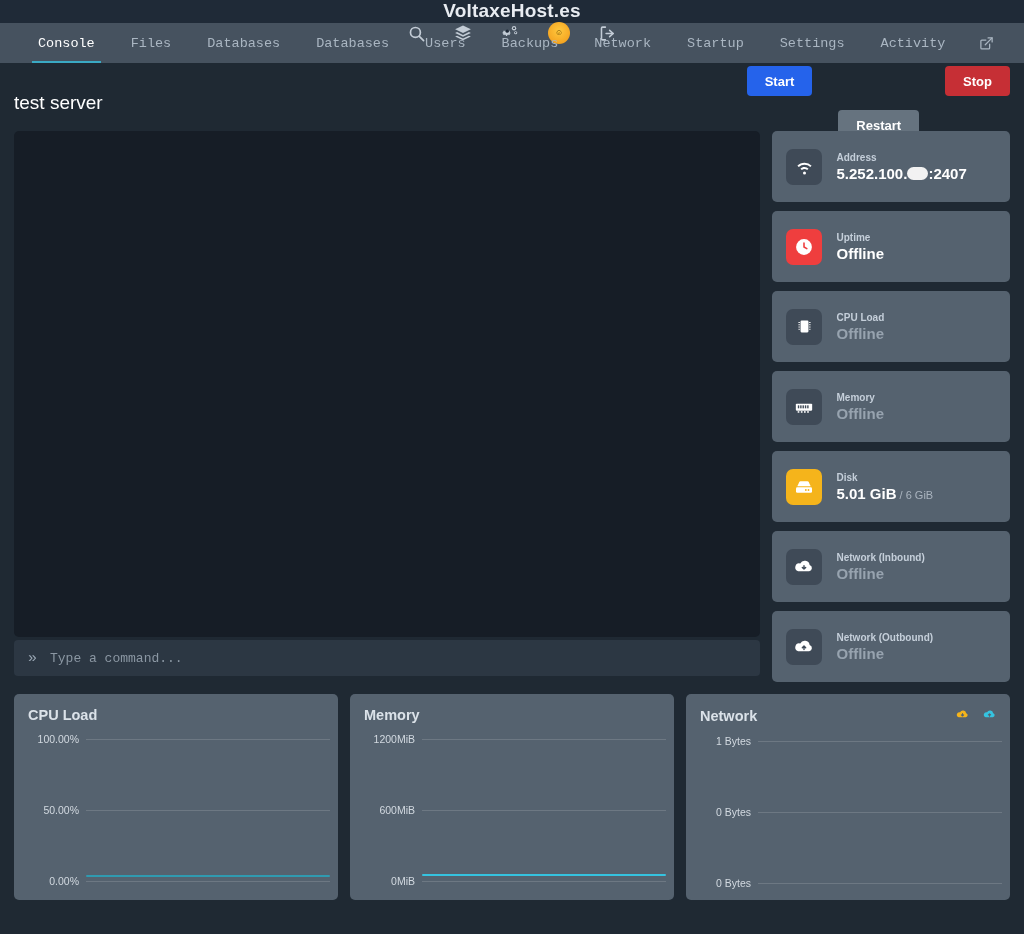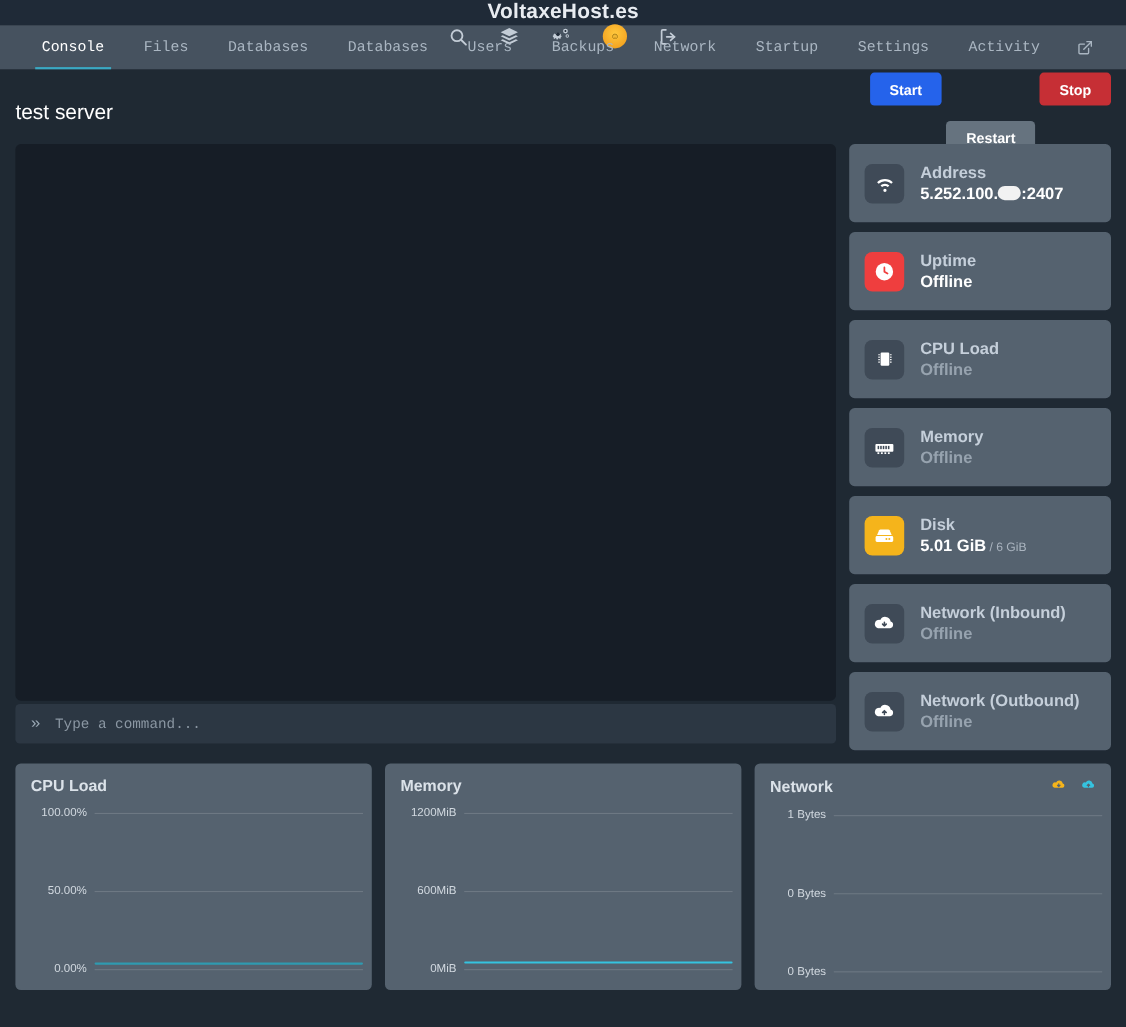--- a/index.html
+++ b/index.html
@@ -66,21 +66,21 @@
   
   .page-head {
     display: flex; align-items: center;
     padding: 22px 14px 0 14px;
     height: 58px;
   }
   .page-title {
     font-size: 19px; font-weight: 400; color: #ffffff;
   }
   .head-spacer { flex: 1; }
-  .btns { display: flex; gap: 4px; }
+  .btns { display: flex; gap: 26px; }
   .btn {
     border: none; border-radius: 4px;
     font-size: 13px; font-weight: 700;
     color: #fff; cursor: pointer;
     padding: 0 18px; height: 30px;
     font-family: "Liberation Sans", sans-serif;
   }
   .btn-start   { background: #2563eb; }
   .btn-restart { background: #66737f; margin-top: 44px; }
   .btn-stop    { background: #c62f35; }
@@ -128,21 +128,21 @@
   .stat-ico {
     width: 36px; height: 36px; border-radius: 7px;
     background: #3f4a57;
     display: flex; align-items: center; justify-content: center;
     flex: 0 0 36px;
     color: #ffffff;
   }
   .stat-ico.red    { background: #ef3e3e; }
   .stat-ico.amber  { background: #f5b41b; }
   .stat-txt { display: flex; flex-direction: column; gap: 2px; min-width: 0; }
-  .stat-label { font-size: 15px; font-weight: 700; color: #c5cfda; }
+  .stat-label { font-size: 10px; font-weight: 700; color: #c5cfda; }
   .stat-value { font-size: 15px; font-weight: 700; color: #ffffff; white-space: nowrap; }
   .stat-value.off { color: #97a3af; }
   .stat-sub { font-size: 11px; font-weight: 400; color: #aab4bf; }
   .redact {
     display: inline-block;
     width: 21px; height: 13px;
     background: #f2f2f2;
     border-radius: 7px;
     vertical-align: -1px;
   }

